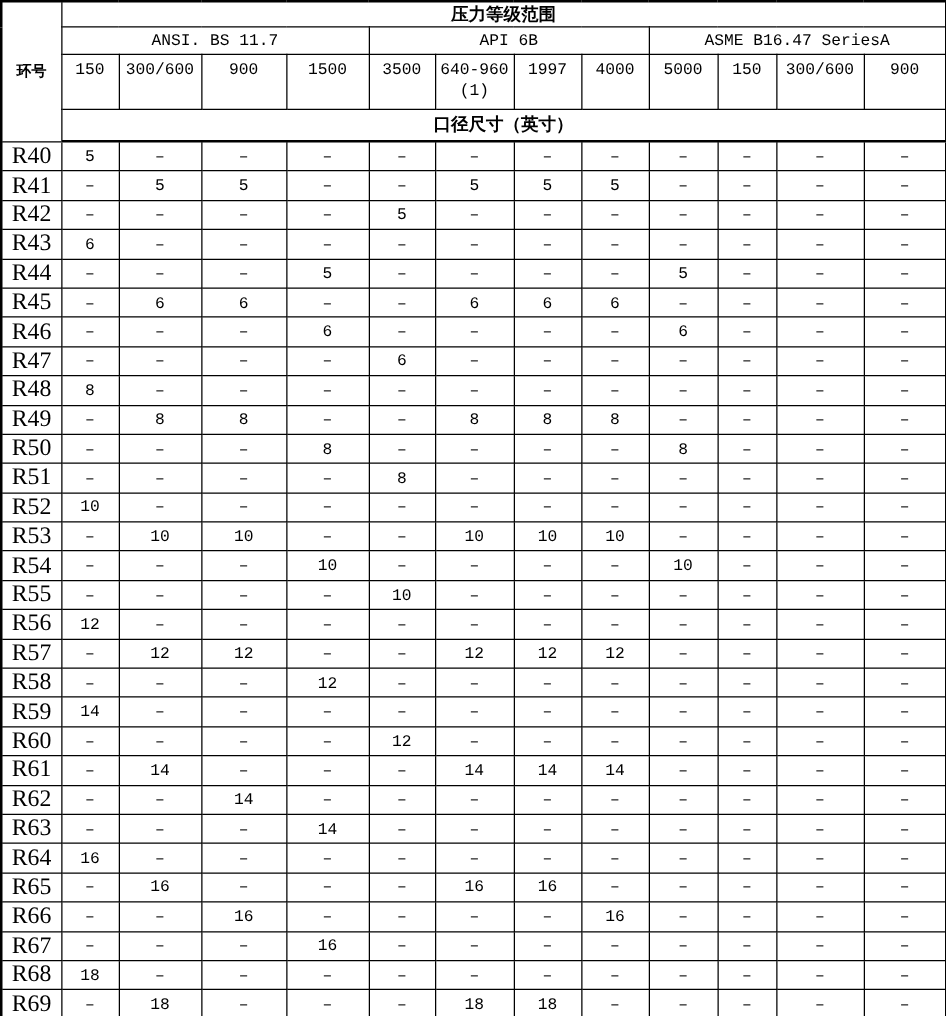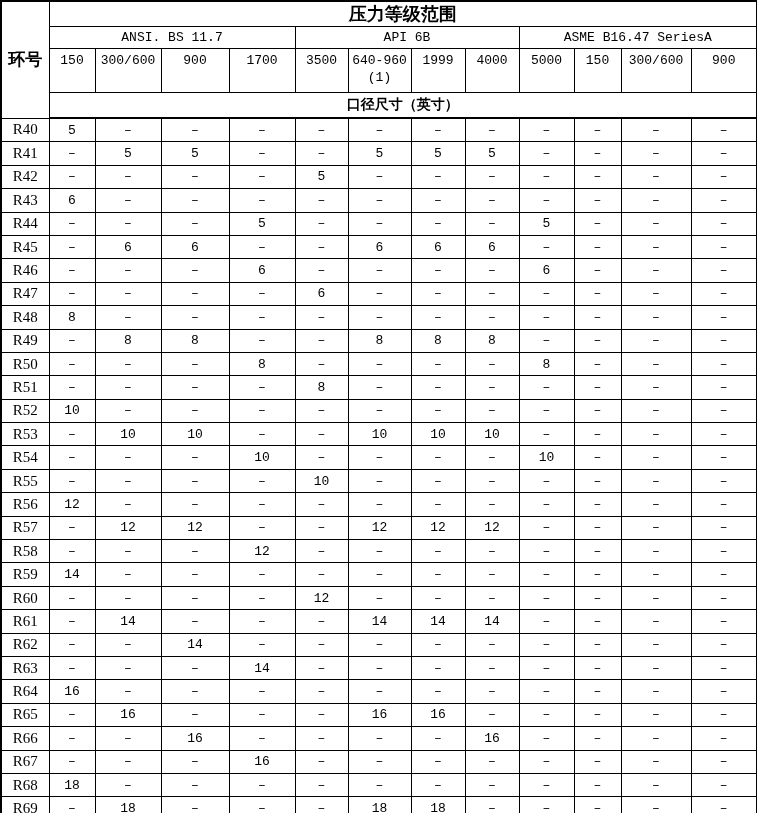--- a/index.html
+++ b/index.html
@@ -28,27 +28,27 @@
     vertical-align: middle;
     padding: 0;
     overflow: hidden;
     white-space: nowrap;
   }
   td.corner-cell {
     vertical-align: top;
     padding-top: 26px;
     font-weight: bold;
     font-family: "Liberation Sans", sans-serif;
-    font-size: 17px;
+    font-size: 12px;
   }
   tr.row-top td.top-cell {
     height: 19px;
     font-weight: bold;
     font-family: Liberation Serif, serif;
-    font-size: 18px;
+    font-size: 14px;
   }
   tr.row-groups td {
     height: 21px;
     font-weight: normal;
   }
   tr.row-classes td {
     height: 40px;
     vertical-align: top;
     padding-top: 3px;
     line-height: 17px;
@@ -58,21 +58,21 @@
     font-weight: bold;
     font-family: "Liberation Sans", sans-serif;
     font-size: 14px;
     border-bottom: 2px solid #000000;
   }
   tbody.data-body td {
     height: 22.4px;
   }
   tbody.data-body td.ring-cell {
     font-family: "Liberation Serif", "DejaVu Serif", serif;
-    font-size: 15px;
+    font-size: 19px;
   }
 </style>
 </head>
 <body>
 
 <div class="page">
   <table class="ring-table">
     <colgroup>
       <col style="width:48px">
       <col style="width:46px">
@@ -102,31 +102,31 @@
           <td>
             <div>150</div>
           </td>
           <td>
             <div>300/600</div>
           </td>
           <td>
             <div>900</div>
           </td>
           <td>
-            <div>1700</div>
+            <div>1500</div>
           </td>
           <td>
             <div>3500</div>
           </td>
           <td>
             <div>640-960</div>
             <div>(1)</div>
           </td>
           <td>
-            <div>1999</div>
+            <div>1997</div>
           </td>
           <td>
             <div>4000</div>
           </td>
           <td>
             <div>5000</div>
           </td>
           <td>
             <div>150</div>
           </td>

